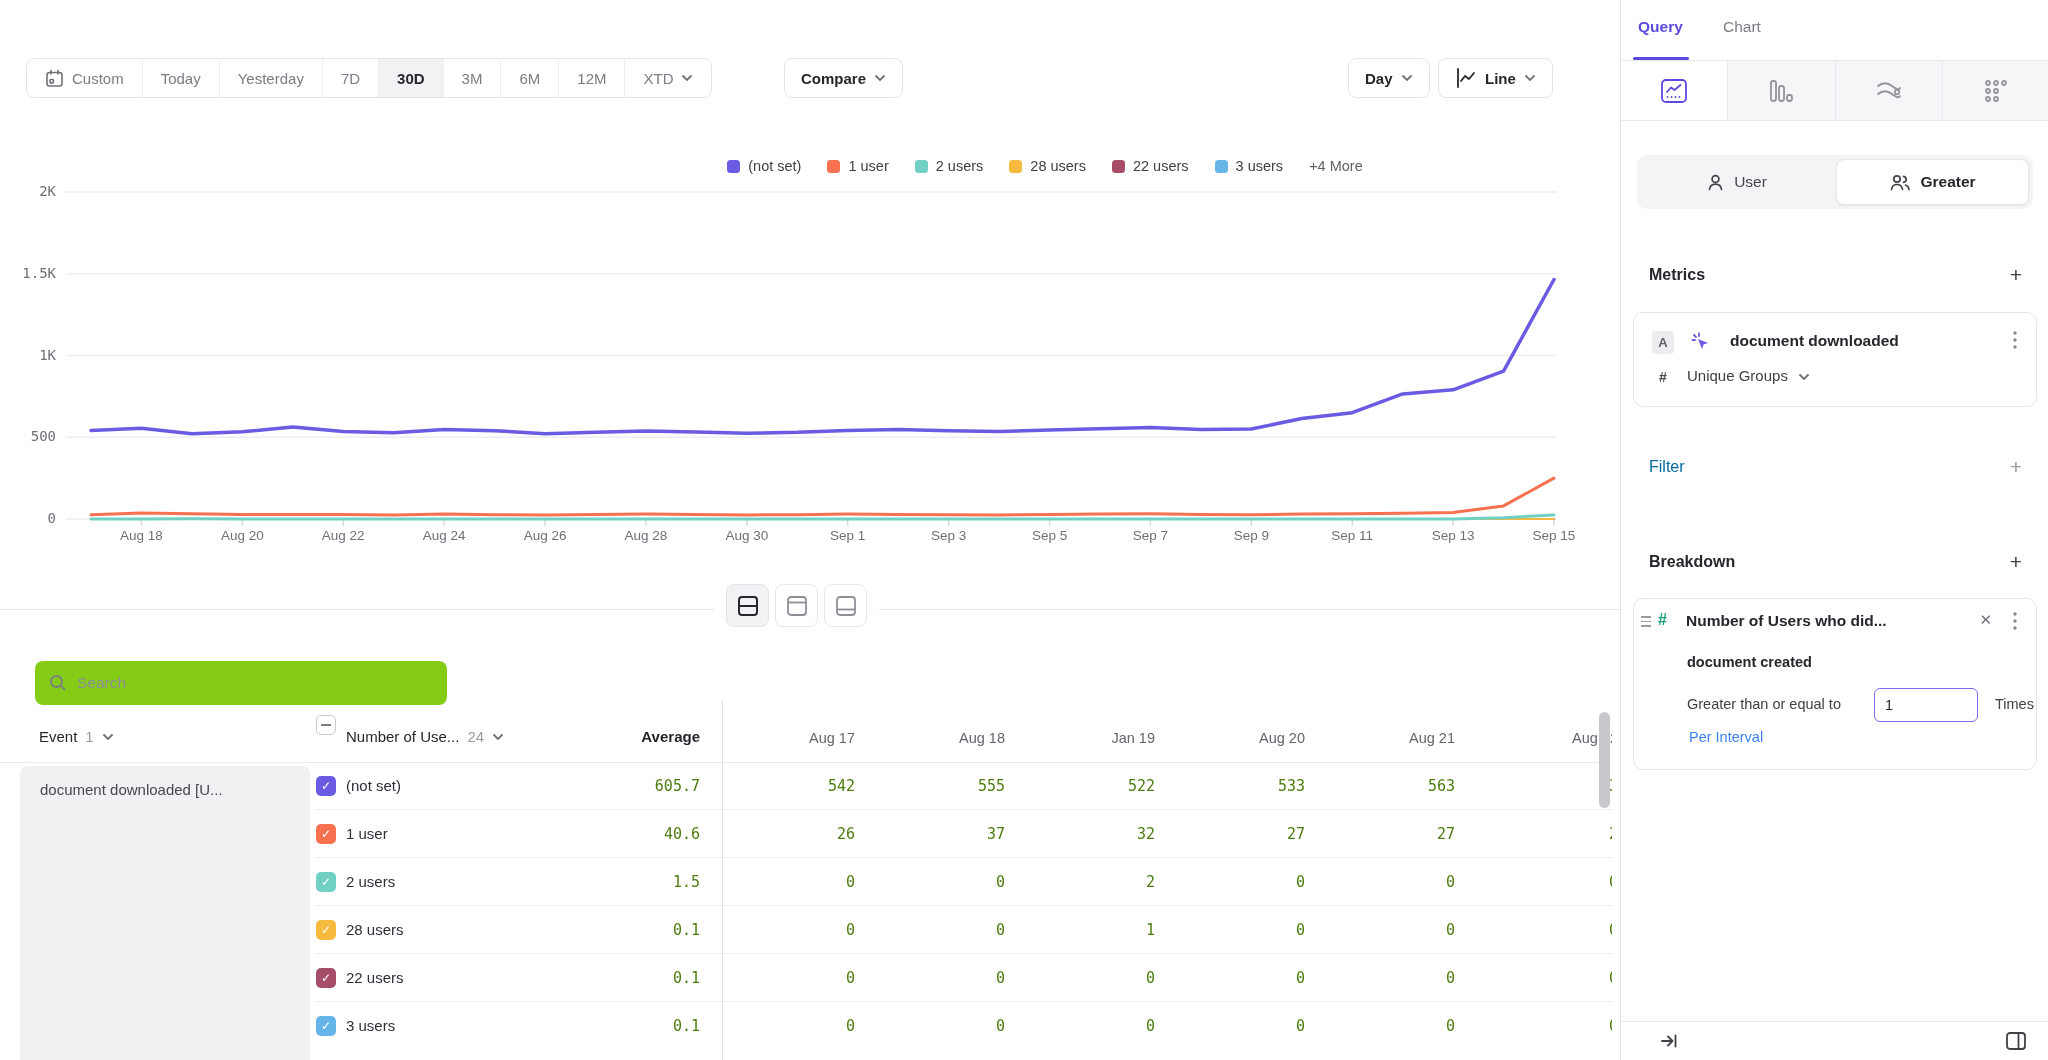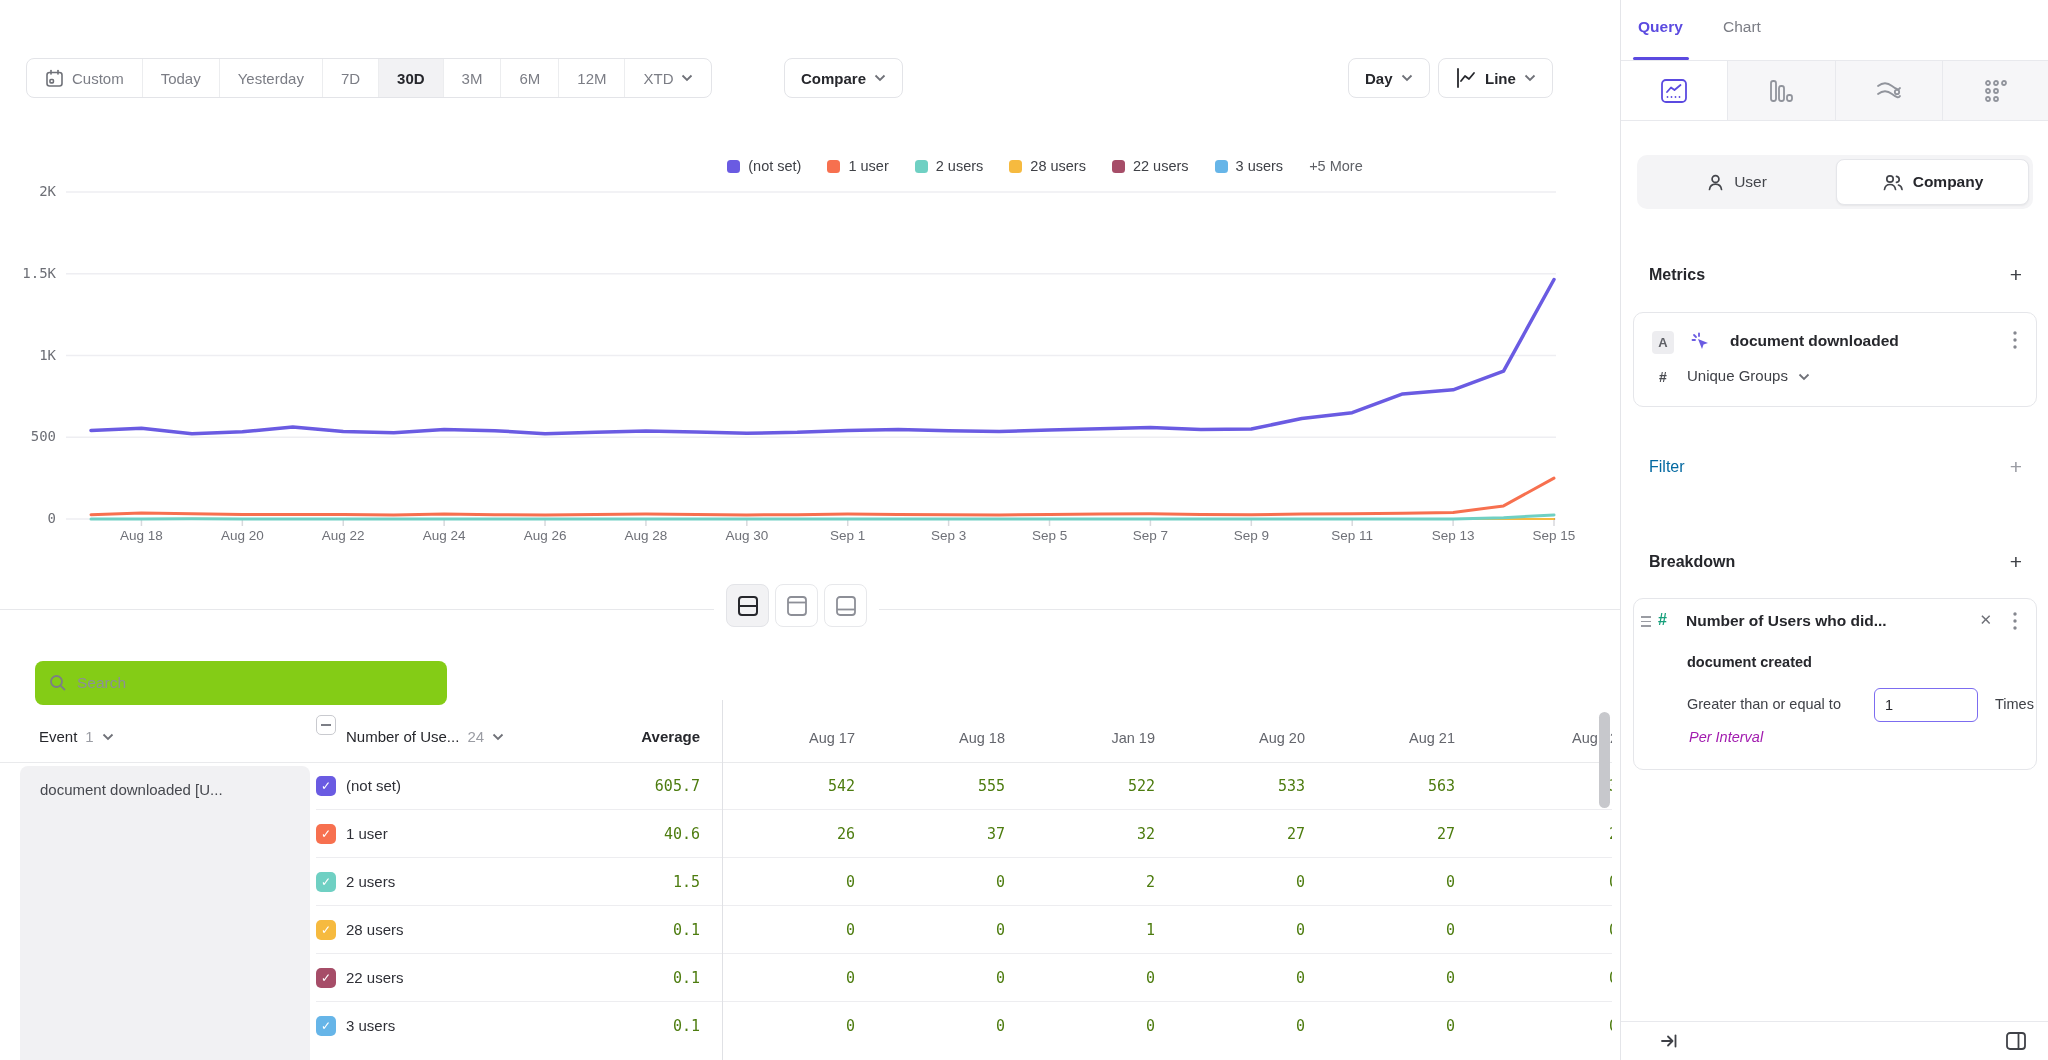--- a/index.html
+++ b/index.html
@@ -124,21 +124,21 @@
   .drag-handle div { width:10px; height:1.5px; background:#9a9ca3; }
   .hash-green { position:absolute; left:24px; top:12px; font-size:16px; font-weight:700; color:#17a07c; }
   .bd-title { position:absolute; left:52px; top:13px; font-size:15.5px; font-weight:600; color:#26272c; }
   .close-x { position:absolute; right:44px; top:12px; font-size:15px; color:#6f7178; cursor:pointer; }
   .bd-event { position:absolute; left:53px; top:55px; font-size:14.5px; font-weight:700; color:#26272c; }
   .bd-cond { position:absolute; left:53px; top:97px; font-size:14.5px; color:#3f4147; }
   .times-input { position:absolute; left:240px; top:89px; width:104px; height:34px; border:1.5px solid #7c6cf0;
     border-radius:6px; font-size:14.5px; padding:0 10px; outline:none; color:#26272c;
     font-family:"Liberation Sans",sans-serif; }
   .times-suffix { position:absolute; left:361px; top:97px; font-size:14.5px; color:#3f4147; }
-  .per-interval { position:absolute; left:55px; top:130px; font-size:14.5px; color:#a21caf;font-style:italic; }
+  .per-interval { position:absolute; left:55px; top:130px; font-size:14.5px; color:#3b82f6; }
 
   .panel-footer { position:absolute; left:0; bottom:0; width:428px; height:39px; border-top:1px solid #e8e9ed;
     background:#fff; }
   .footer-icon { position:absolute; top:9px; cursor:pointer; }
   .footer-icon svg { fill:none; stroke:#3f4147; stroke-width:1.8; stroke-linecap:round; stroke-linejoin:round; }
 </style>
 </head>
 <body>
 
 <div id="app">
@@ -227,21 +227,21 @@
           <span>28 users</span>
         </div>
         <div class="legend-item">
           <span class="legend-swatch" style="background:#a64d68"></span>
           <span>22 users</span>
         </div>
         <div class="legend-item">
           <span class="legend-swatch" style="background:#66b5e8"></span>
           <span>3 users</span>
         </div>
-        <span class="legend-more">+5 More</span>
+        <span class="legend-more">+4 More</span>
       </div>
 
     <svg id="chart-svg" viewBox="0 0 1620 1060">
         <line x1="66" x2="1556" y1="519" y2="519" stroke="#eeeef2" stroke-width="1.5"></line>
         <line x1="66" x2="1556" y1="437.25" y2="437.25" stroke="#eeeef2" stroke-width="1.5"></line>
         <line x1="66" x2="1556" y1="355.5" y2="355.5" stroke="#eeeef2" stroke-width="1.5"></line>
         <line x1="66" x2="1556" y1="273.75" y2="273.75" stroke="#eeeef2" stroke-width="1.5"></line>
         <line x1="66" x2="1556" y1="192" y2="192" stroke="#eeeef2" stroke-width="1.5"></line>
         <line x1="141.44827586206895" x2="141.44827586206895" y1="520" y2="526" stroke="#d8d9dd" stroke-width="1.5"></line>
         <line x1="242.3448275862069" x2="242.3448275862069" y1="520" y2="526" stroke="#d8d9dd" stroke-width="1.5"></line>
@@ -491,21 +491,21 @@
         </svg>
         <span>User</span>
       </div>
       <div class="seg active">
         <svg width="22" height="19" viewBox="0 0 22 19">
           <circle cx="8" cy="6" r="3.2"></circle>
             <path d="M2.5,16.5 C3,12.8 5.7,11.5 8,11.5 C10.3,11.5 13,12.8 13.5,16.5"></path>
           <path d="M14.5,3.4 C16.2,3.8 17.2,5 17.2,6.4 C17.2,7.8 16.2,9 14.5,9.4"></path>
           <path d="M16.5,12 C18.5,12.6 19.7,14.2 20,16.5"></path>
         </svg>
-        <span>Company</span>
+        <span>Greater</span>
       </div>
     </div>
 
     <div class="sec-head" style="top:266px;">Metrics</div>
     <div class="plus-btn" style="top:264px;">+</div>
 
     <div class="card metric-card">
       <div class="badge-a">A</div>
       <svg style="position:absolute; left:56px; top:18px;" width="22" height="22" viewBox="0 0 22 22">
         <g fill="none" stroke="#6a5be2" stroke-width="1.8" stroke-linecap="round" stroke-linejoin="round">

